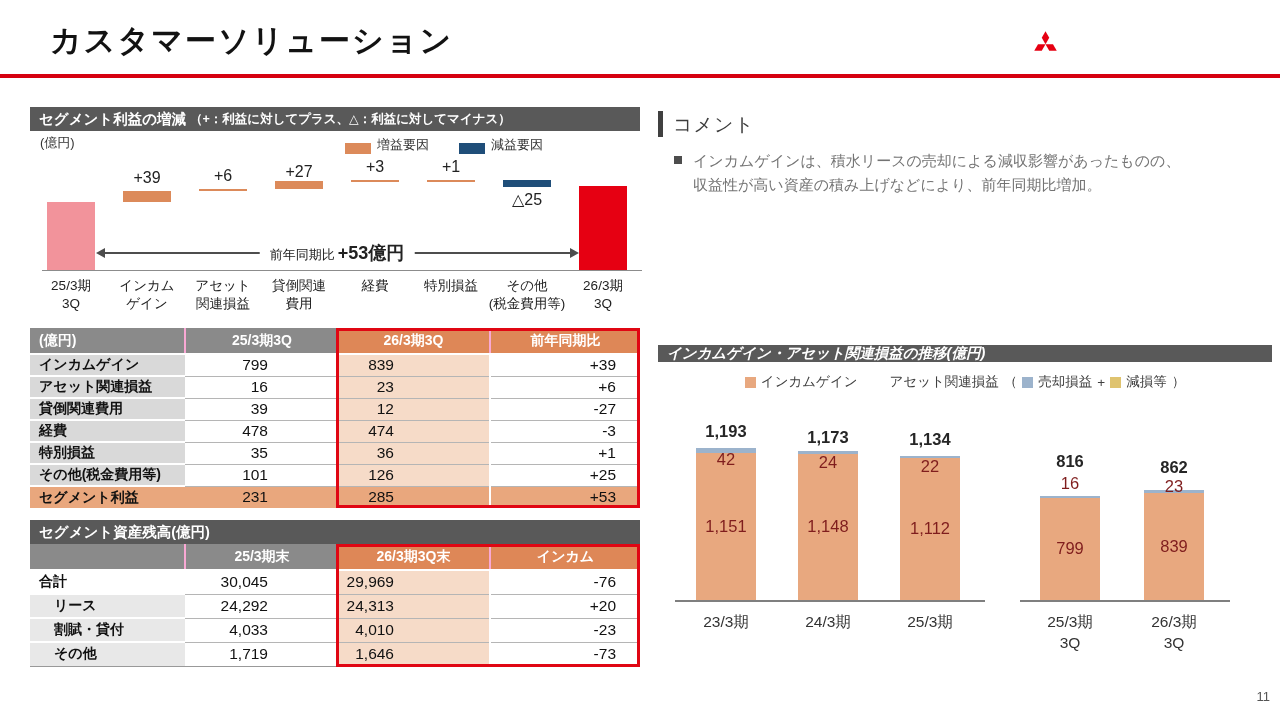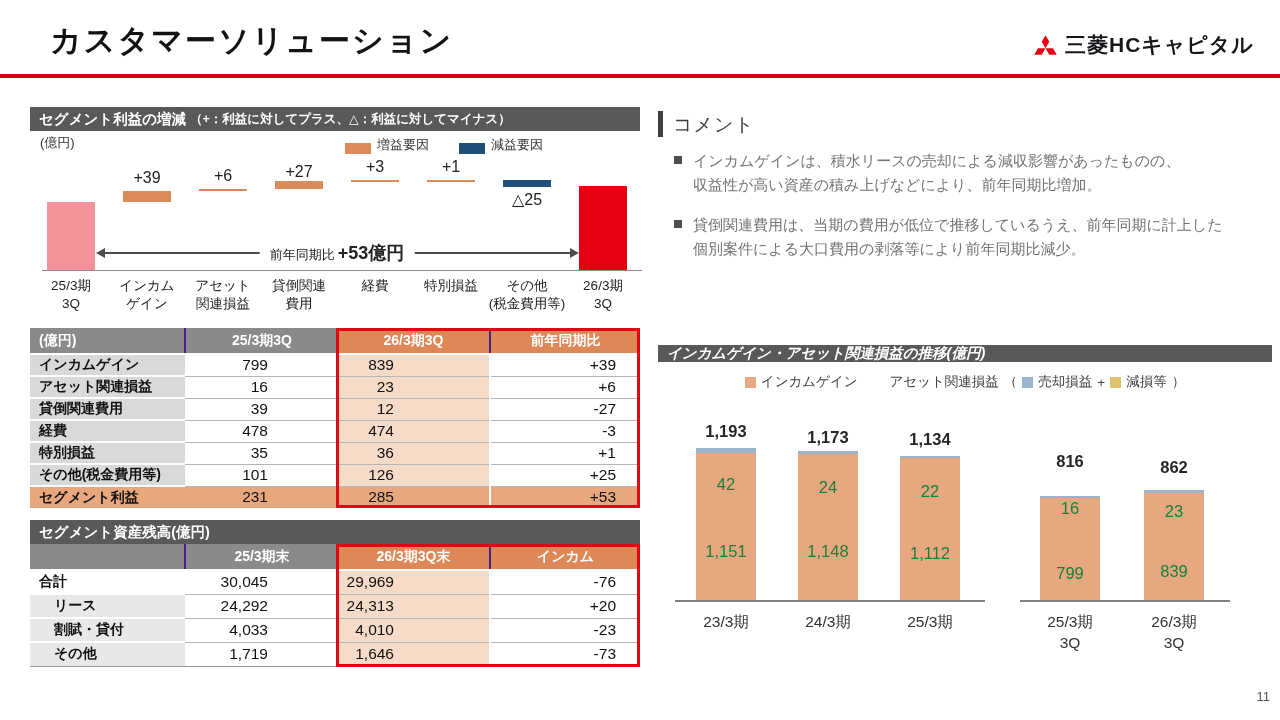--- a/index.html
+++ b/index.html
@@ -39,21 +39,21 @@
   .wf-arrow-text b{font-size:18px;margin-left:3px;}
   
   table.dt{position:absolute;border-collapse:collapse;table-layout:fixed;width:610px;}
   table.dt td{padding:0;overflow:hidden;white-space:nowrap;box-sizing:border-box;}
   #t1{left:30px;top:328px;}
   #t2{left:30px;top:544px;}
   .hrow td{height:26px;font-size:14px;font-weight:700;color:#fff;text-align:center;border-bottom:2px solid #fff;}
   .hrow td.hg{background:#8a8a8a;}
   .hrow td.ho{background:#de8757;}
   .hrow td.c0{text-align:left;padding-left:9px;}
-  .hrow td.c1,.hrow td.c3{border-left:2px solid #4c1d95;}
+  .hrow td.c1,.hrow td.c3{border-left:2px solid #f9a8d4;}
   #t1 tr.drow td{height:22px;}
   #t2 tr.drow td{height:24px;}
   tr.drow td.lbl{background:#d9d9d9;font-size:14px;font-weight:700;padding-left:9px;border-bottom:2px solid #fff;color:#111;}
   tr.drow td.num{background:#fff;font-size:15.5px;text-align:right;border-bottom:1px solid #b5b5b5;color:#111;}
   tr.drow td.c1{padding-right:70px;}
   tr.drow td.c2{padding-right:95px;background:#f6dbc8;}
   tr.drow td.c3{padding-right:24px;border-left:2px solid #fff;}
   #t1 tr.hl td{background:#e9a77d;border-bottom:none;margin-left:48px;}
   #t1 tr.hl td.lbl{background:#e9a77d;}
   #t2 td.lbl.plain{background:#fff;}
@@ -69,39 +69,38 @@
   .bullet{display:flex;margin-bottom:17px;}
   .bullet .sq{flex:0 0 8px;width:8px;height:8px;background:#4d4d4d;margin:7px 11px 0 2px;}
   .bullet .btxt{font-size:15px;line-height:1.58;color:#737373;white-space:pre-line;}
   
   .c2-legend{left:658px;top:373px;width:614px;display:flex;justify-content:center;align-items:center;gap:5px;font-size:13.5px;color:#404040;}
   .c2-legend .sw{width:11px;height:11px;display:inline-block;}
   .c2-legend .gap{width:22px;}
   .bar-main{position:absolute;}
   .bar-cap{position:absolute;}
   .c2-total{position:absolute;width:100px;text-align:center;font-size:16.5px;font-weight:700;color:#262626;}
-  .c2-val{position:absolute;width:100px;text-align:center;font-size:16.5px;color:#15803d;margin-top:25px;}
+  .c2-val{position:absolute;width:100px;text-align:center;font-size:16.5px;color:#7f1d1d;}
   .c2-base{position:absolute;height:2px;background:#7f7f7f;}
   .c2-cat{position:absolute;width:110px;text-align:center;font-size:15.5px;color:#333;line-height:1.35;}
   .pageno{left:1240px;top:689px;font-size:13px;color:#555;width:30px;text-align:right;}
 </style>
 </head>
 <body>
 
 <div id="slide">
 
   <div class="abs page-title">カスタマーソリューション</div>
   <div class="abs title-rule"></div>
   <div class="abs logo">
     <svg width="25" height="20" viewBox="0 0 100 78">
       <polygon points="50,0 65,26 50,52 35,26" fill="#E60012"></polygon>
       <polygon points="50,52 80,52 95,78 65,78" fill="#E60012"></polygon>
       <polygon points="50,52 20,52 5,78 35,78" fill="#E60012"></polygon>
     </svg>
-    <span class="logo-text">三菱HCキャピタル</span>
   </div>
 
   <div class="abs sec-bar" id="wf-secbar">
     <span class="sec-title">セグメント利益の増減</span>
     <span class="sec-sub">（+：利益に対してプラス、△：利益に対してマイナス）</span>
   </div>
   <div class="abs wf-unit">(億円)</div>
   <div class="abs wf-legend">
     <span class="sw" style="background: rgb(220, 138, 90);"></span>
     <span>増益要因</span>
@@ -223,25 +222,20 @@
   <div class="redbox" id="redbox2"></div>
 
   <div class="abs cmt-rule"></div>
   <div class="abs cmt-title">コメント</div>
   <div class="abs" id="bullets">
       <div class="bullet">
         <div class="sq"></div>
         <div class="btxt">インカムゲインは、積水リースの売却による減収影響があったものの、
 収益性が高い資産の積み上げなどにより、前年同期比増加。</div>
       </div>
-      <div class="bullet">
-        <div class="sq"></div>
-        <div class="btxt">貸倒関連費用は、当期の費用が低位で推移しているうえ、前年同期に計上した
-個別案件による大口費用の剥落等により前年同期比減少。</div>
-      </div>
     </div>
 
   <div class="abs sec-bar" id="c2-secbar">
     <span class="sec-title">インカムゲイン・アセット関連損益の推移(億円)</span>
   </div>
   <div class="abs c2-legend">
     <span class="sw" style="background: rgb(232, 168, 127);"></span>
     <span>インカムゲイン</span>
     <span class="gap"></span>
     <span>アセット関連損益</span>

